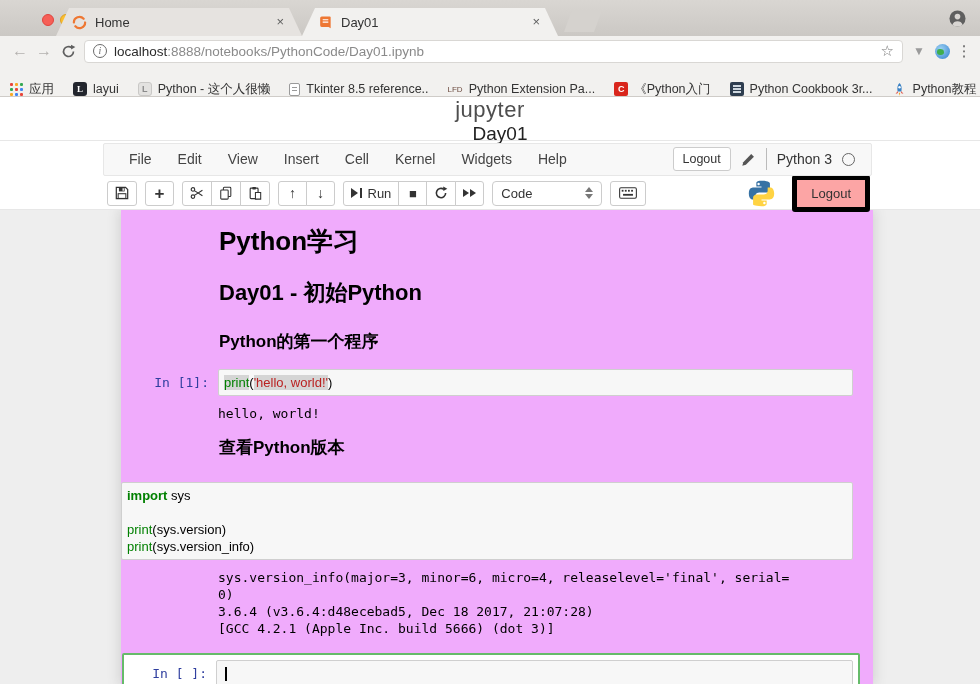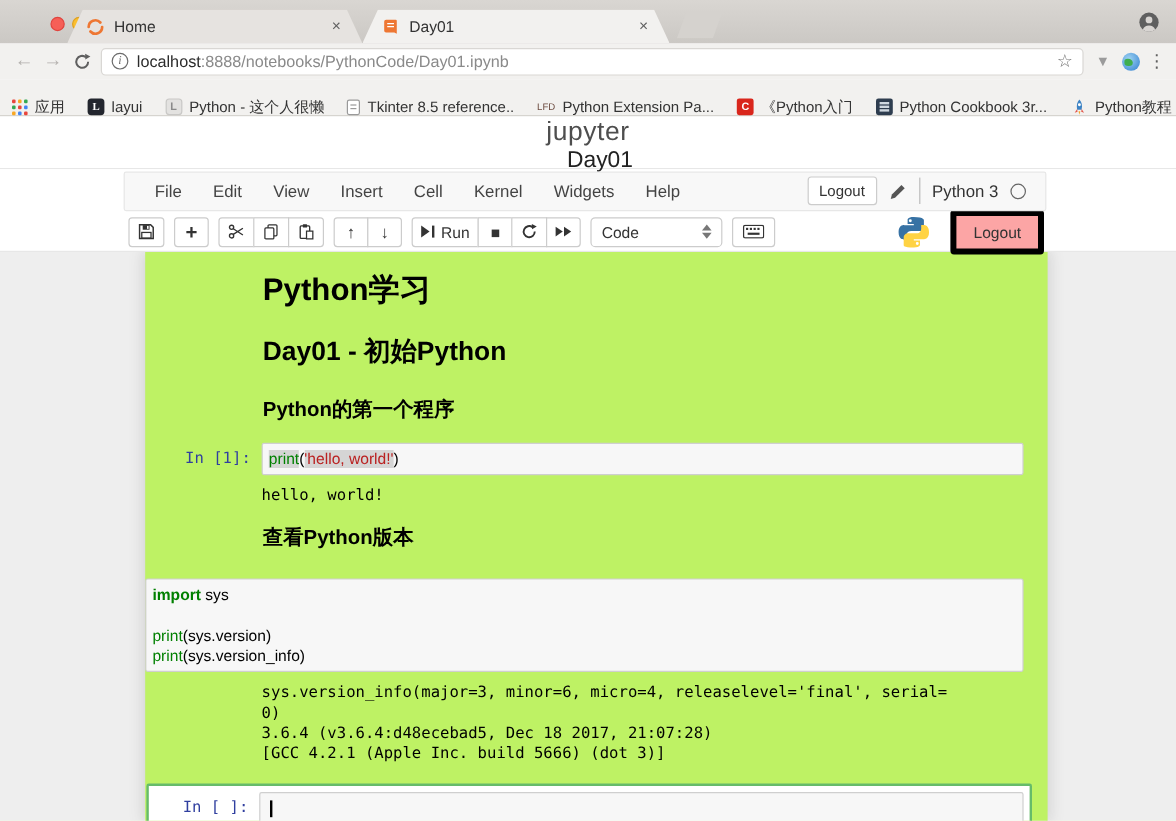--- a/index.html
+++ b/index.html
@@ -96,21 +96,21 @@
   .ff i + i { margin-left:1px; }
   .cellsel { width:110px; height:25px; border:1px solid #ccc; border-radius:4px; background:#fff; display:flex; align-items:center; padding:0 8px; font-size:13px; color:#333; }
   .caret-stack { margin-left:auto; display:flex; flex-direction:column; gap:2px; }
   .caret-stack i { width:0; height:0; }
   .caret-up { border-left:4px solid transparent; border-right:4px solid transparent; border-bottom:5px solid #777; }
   .caret-dn { border-left:4px solid transparent; border-right:4px solid transparent; border-top:5px solid #777; }
   .kbd-btn { width:36px; }
 
   
   .nbarea { height:475px; background:#eee; overflow:hidden; }
-  .nbcontainer { margin-left:121px; width:752px; height:100%; background:#bef264; box-shadow:0 0 12px 1px rgba(87,87,87,0.2); padding-top:16px; }
+  .nbcontainer { margin-left:121px; width:752px; height:100%; background:#f0abfc; box-shadow:0 0 12px 1px rgba(87,87,87,0.2); padding-top:16px; }
   .md { padding-left:98px; padding-right:22px; color:#000; }
   .md h1 { font-size:26px; line-height:30px; margin-bottom:24px; }
   .md h2 { font-size:22px; line-height:26px; margin-bottom:26px; }
   .md h3 { font-size:17px; line-height:20px; margin-bottom:17px; }
   .md h3.second { margin-top:16px; margin-bottom:24px; }
   .crow { display:flex; padding-right:20px; }
   .prompt { flex:0 0 97px; text-align:right; padding-right:9px; font-family:"DejaVu Sans Mono","Liberation Mono",monospace; font-size:13px; color:#303F9F; line-height:17px; padding-top:5px; white-space:nowrap; }
   .inbox { flex:1; background:#f7f7f7; border:1px solid #cfcfcf; border-radius:2px; padding:4px 5px; font-family:Liberation Sans, sans-serif; font-size:13px; line-height:17px; color:#000; }
   .cline { min-height:17px; white-space:pre; }
   .tok-builtin { color:#008000; }

